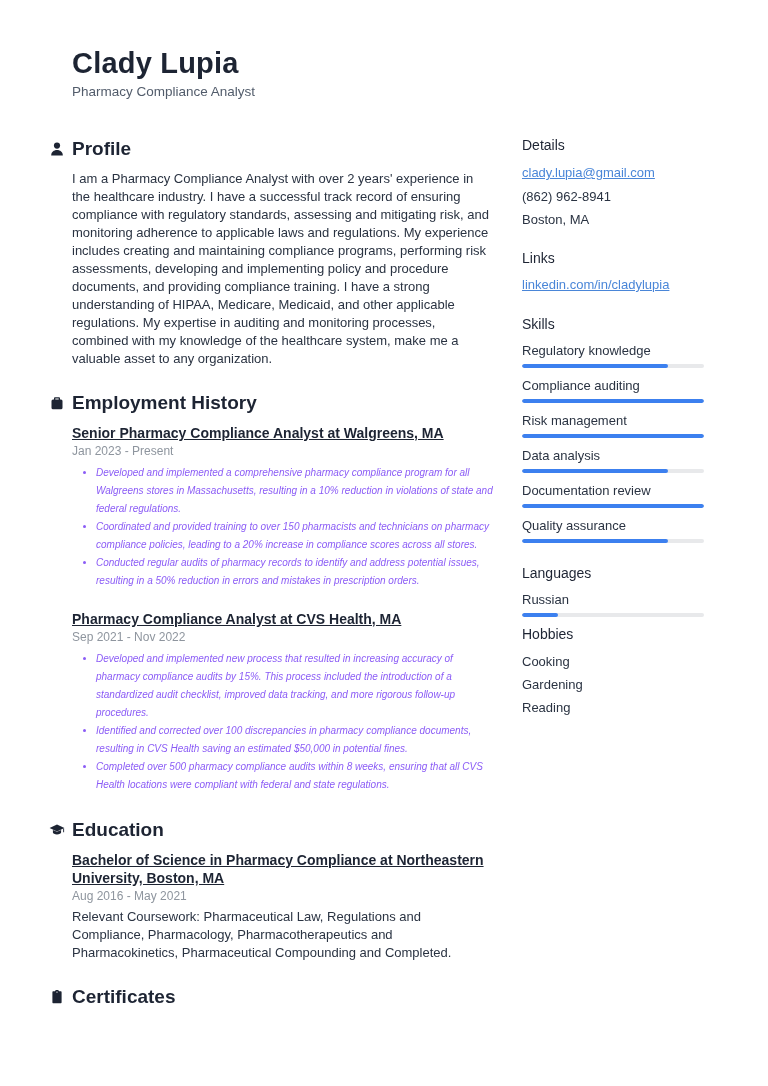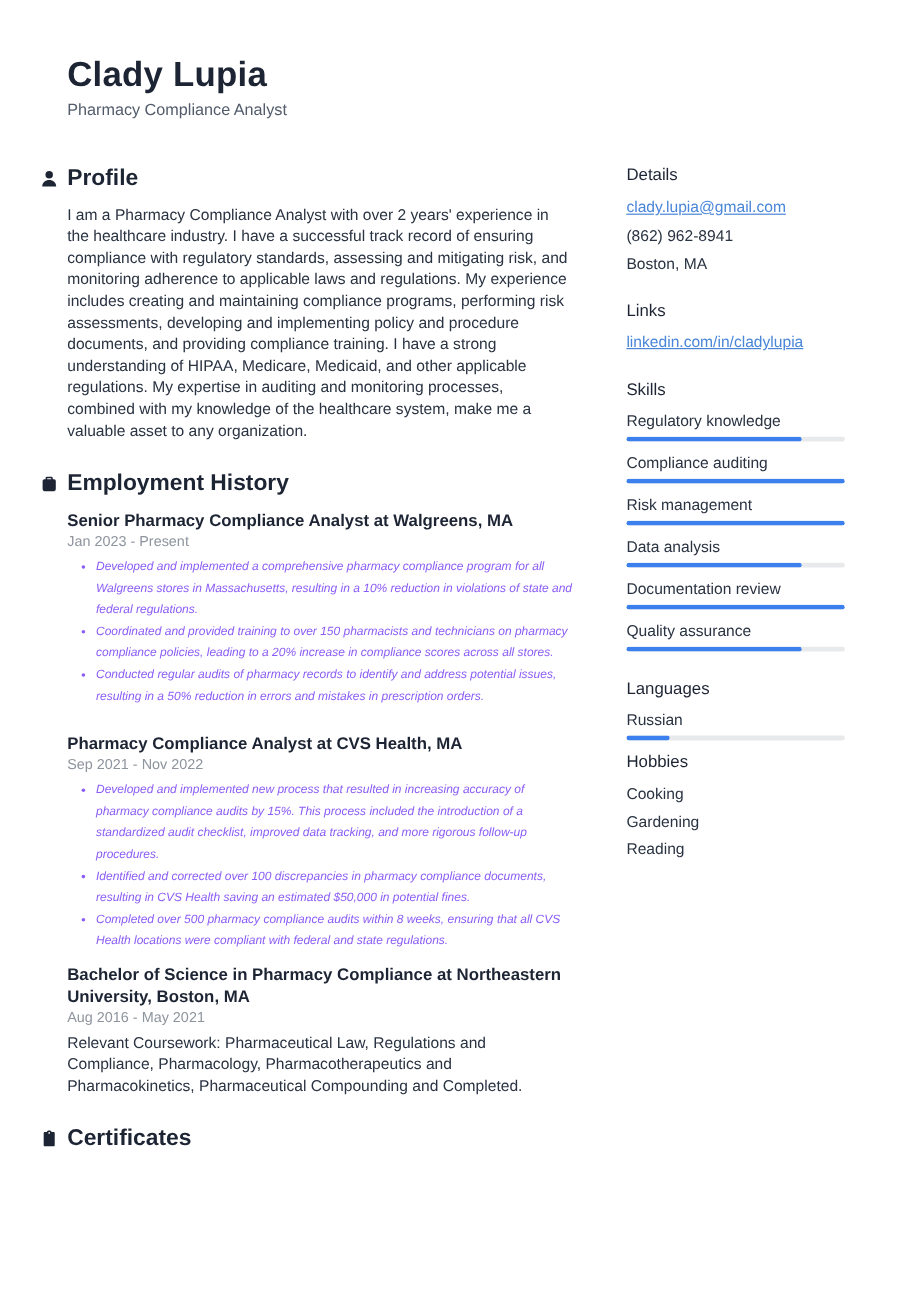--- a/index.html
+++ b/index.html
@@ -5,40 +5,40 @@
   * { margin:0; padding:0; box-sizing:border-box; }
   html,body { background:#ffffff; }
   .page {
     position:relative;
     width:768px; height:1086px;
     background:#ffffff;
     overflow:hidden;
     font-family:"Liberation Sans", sans-serif;
     color:#1d2433;
   }
-  .main-col { position:absolute; left:56px; top:0; width:422px; }
+  .main-col { position:absolute; left:72px; top:0; width:422px; }
   .side-col { position:absolute; left:522px; top:0; width:182px; }
 
   
   .name { margin-top:46px; font-size:29px; font-weight:bold; letter-spacing:0.2px; line-height:34px; color:#1d2433; }
   .job-subtitle { margin-top:3px; font-size:13.5px; color:#525c6b; line-height:17px; }
 
   
   .section-head { position:relative; display:flex; align-items:center; }
   .section-head .sec-icon { position:absolute; left:-23px; top:50%; transform:translateY(-50%); width:16px; height:16px; color:#1d2433; display:flex; }
   .section-head h2 { font-size:19px; font-weight:bold; color:#1d2433; line-height:24px; }
   .sec-icon svg { width:16px; height:16px; fill:currentColor; }
 
   
   .body-text { font-size:13px; line-height:18px; color:#2a3342; }
   .profile-head { margin-top:37px; }
   .profile-text { margin-top:9px; }
 
   .employment-head { margin-top:23px; }
-  .entry-title { font-size:14px; font-weight:bold; color:#1d2433; line-height:18px; }
+  .entry-title { font-size:14px; font-weight:bold; color:#1d2433; line-height:18px;text-decoration:underline; }
   .entry-dates { font-size:12px; color:#8e959e; line-height:14px; margin-top:2px; }
   .job1-title { margin-top:9px; }
   ul.bullets { margin-top:6px; list-style:disc; padding-left:24px; }
   ul.bullets li { font-size:10px; line-height:18px; color:#8b5cf6;font-style:italic; }
   .job2-title { margin-top:20px; }
 
   .education-head { margin-top:24px; }
   .edu-title { margin-top:9px; }
   .edu-desc { margin-top:5px; }
 
@@ -108,20 +108,30 @@
     <div>
       <div class="entry-title job2-title">Pharmacy Compliance Analyst at CVS Health, MA</div>
       <div class="entry-dates">Sep 2021 - Nov 2022</div>
       <ul class="bullets">
         <li>Developed and implemented new process that resulted in increasing accuracy of pharmacy compliance audits by 15%. This process included the introduction of a standardized audit checklist, improved data tracking, and more rigorous follow-up procedures.</li>
         <li>Identified and corrected over 100 discrepancies in pharmacy compliance documents, resulting in CVS Health saving an estimated $50,000 in potential fines.</li>
         <li>Completed over 500 pharmacy compliance audits within 8 weeks, ensuring that all CVS Health locations were compliant with federal and state regulations.</li>
       </ul>
     </div>
 
+    <div class="section-head education-head">
+      <span class="sec-icon">
+        <svg viewBox="0 0 16 16">
+            <path d="M8 2.6 15.4 6 8 9.4.6 6z"></path>
+            <path d="M3.9 7.9v2.6c0 1 1.8 1.9 4.1 1.9s4.1-.9 4.1-1.9V7.9L8 9.8z"></path>
+            <path d="M14.2 6.6h.9v3.6h-.9z"></path>
+          </svg>
+      </span>
+      <h2>Education</h2>
+    </div>
     <div>
       <div class="entry-title edu-title">Bachelor of Science in Pharmacy Compliance at Northeastern University, Boston, MA</div>
       <div class="entry-dates">Aug 2016 - May 2021</div>
       <p class="body-text edu-desc">Relevant Coursework: Pharmaceutical Law, Regulations and Compliance, Pharmacology, Pharmacotherapeutics and Pharmacokinetics, Pharmaceutical Compounding and Completed.</p>
     </div>
 
     <div class="section-head certificates-head">
       <span class="sec-icon">
         <svg viewBox="0 0 16 16">
             <path d="M10 2.3h1.6c.6 0 1 .4 1 1v10c0 .6-.4 1-1 1H4.4c-.6 0-1-.4-1-1v-10c0-.6.4-1 1-1H6c.1-.7.9-1.2 2-1.2s1.9.5 2 1.2zM5.5 6.5h5v1h-5zm0 2.4h5v1h-5zm0 2.4h3.4v1H5.5zM8 2.4a.7.7 0 1 0 0 1.4.7.7 0 0 0 0-1.4z"></path>

